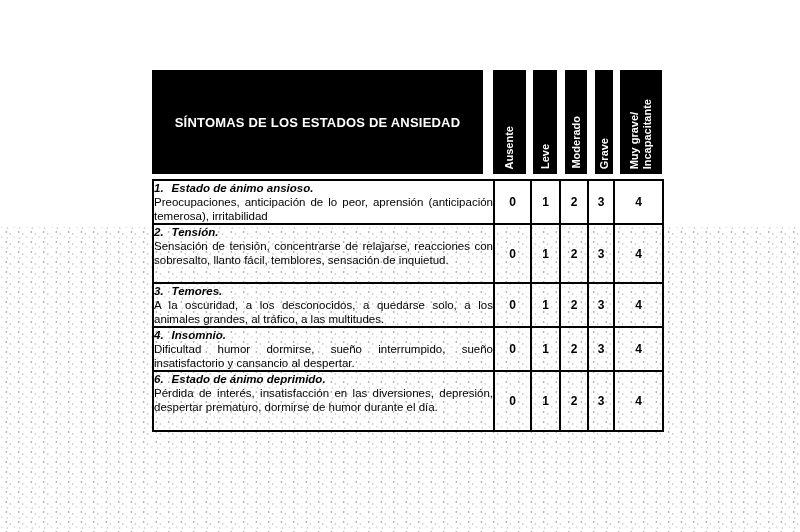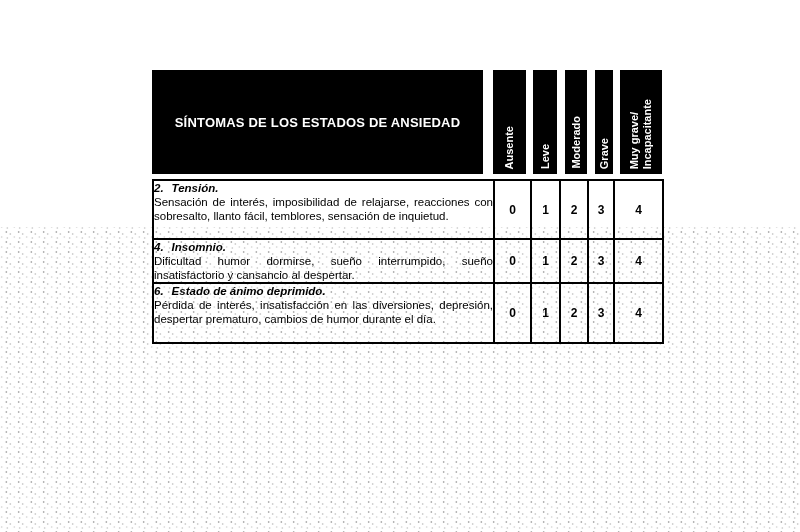--- a/index.html
+++ b/index.html
@@ -111,24 +111,46 @@
     <table class="body">
       <colgroup>
         <col style="width:341px">
           <col style="width:37px">
           <col style="width:29px">
         <col style="width:28px">
           <col style="width:26px">
           <col style="width:49px">
       </colgroup>
       <tbody>
+        <tr class="r1">
+          <td class="sym">
+            <div class="row-title"><span class="num">1.</span><span class="ttl">Estado de ánimo ansioso.</span></div>
+            <div class="row-desc">Preocupaciones, anticipación de lo peor, aprensión (anticipación temerosa), irritabilidad</div>
+          </td>
+          <td class="score">0</td>
+          <td class="score">1</td>
+          <td class="score">2</td>
+          <td class="score">3</td>
+          <td class="score">4</td>
+        </tr>
         <tr class="r2">
           <td class="sym">
             <div class="row-title"><span class="num">2.</span><span class="ttl">Tensión.</span></div>
-            <div class="row-desc">Sensación de interés, imposibilidad de relajarse, reacciones con sobresalto, llanto fácil, temblores, sensación de inquietud.</div>
+            <div class="row-desc">Sensación de tensión, concentrarse de relajarse, reacciones con sobresalto, llanto fácil, temblores, sensación de inquietud.</div>
+          </td>
+          <td class="score">0</td>
+          <td class="score">1</td>
+          <td class="score">2</td>
+          <td class="score">3</td>
+          <td class="score">4</td>
+        </tr>
+        <tr class="r3">
+          <td class="sym">
+            <div class="row-title"><span class="num">3.</span><span class="ttl">Temores.</span></div>
+            <div class="row-desc">A la oscuridad, a los desconocidos, a quedarse solo, a los animales grandes, al tráfico, a las multitudes.</div>
           </td>
           <td class="score">0</td>
           <td class="score">1</td>
           <td class="score">2</td>
           <td class="score">3</td>
           <td class="score">4</td>
         </tr>
         <tr class="r4">
           <td class="sym">
             <div class="row-title"><span class="num">4.</span><span class="ttl">Insomnio.</span></div>
@@ -136,21 +158,21 @@
           </td>
           <td class="score">0</td>
           <td class="score">1</td>
           <td class="score">2</td>
           <td class="score">3</td>
           <td class="score">4</td>
         </tr>
         <tr class="r6">
           <td class="sym">
             <div class="row-title"><span class="num">6.</span><span class="ttl">Estado de ánimo deprimido.</span></div>
-            <div class="row-desc">Pérdida de interés, insatisfacción en las diversiones, depresión, despertar prematuro, cambios de humor durante el día.</div>
+            <div class="row-desc">Pérdida de interés, insatisfacción en las diversiones, depresión, despertar prematuro, dormirse de humor durante el día.</div>
           </td>
           <td class="score">0</td>
           <td class="score">1</td>
           <td class="score">2</td>
           <td class="score">3</td>
           <td class="score">4</td>
         </tr>
       </tbody>
     </table>
   </div>

